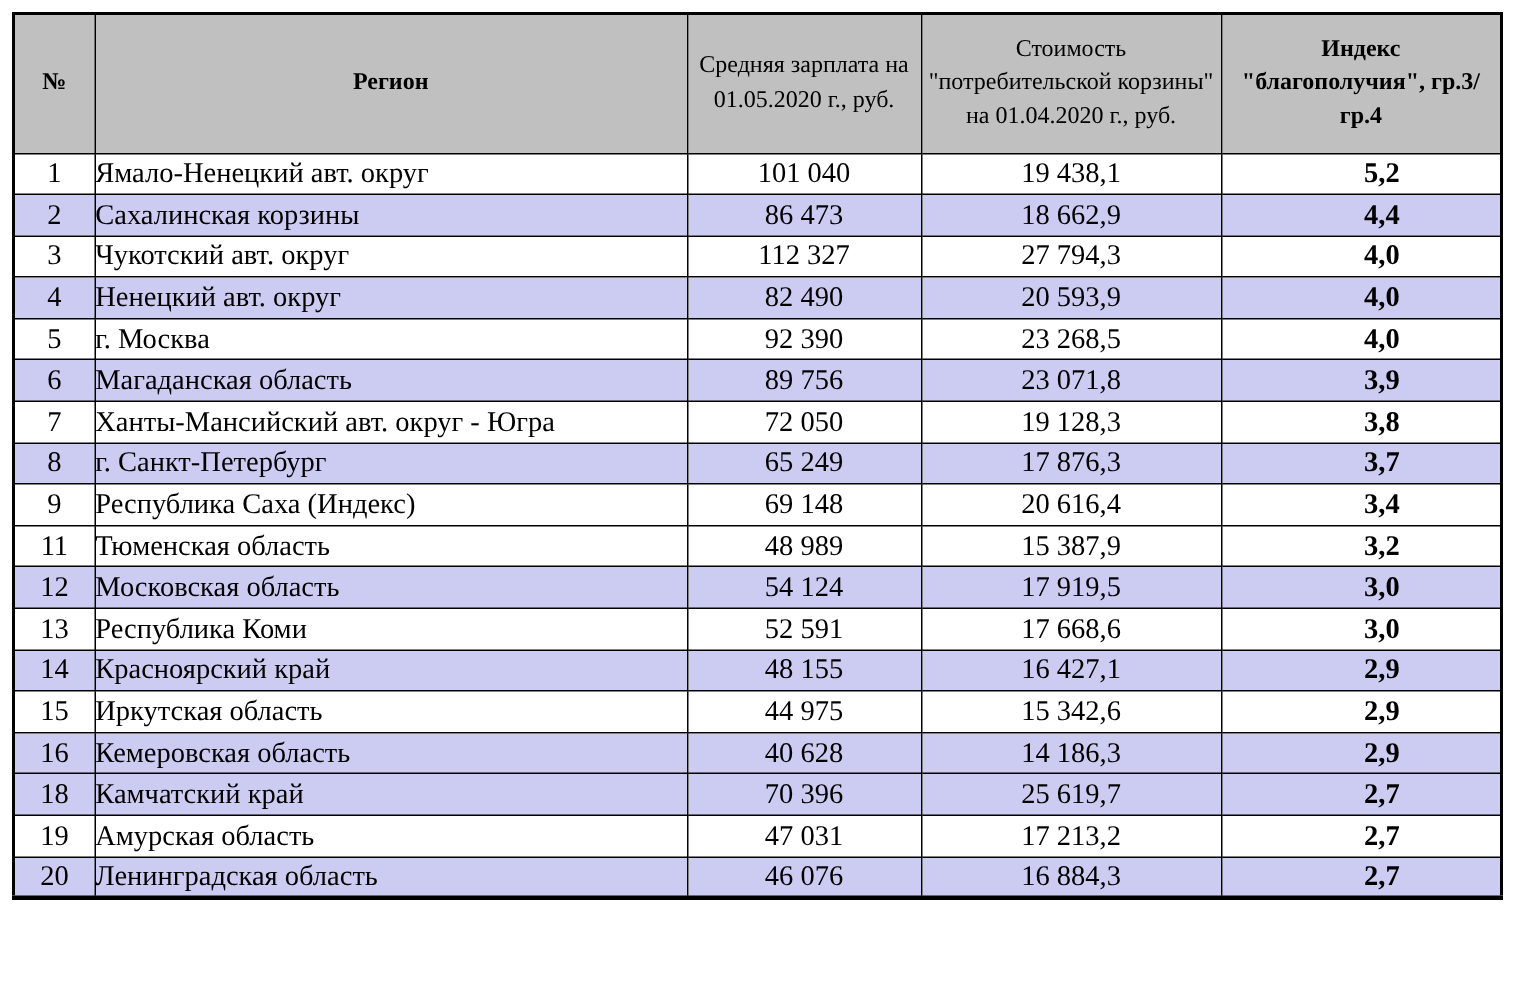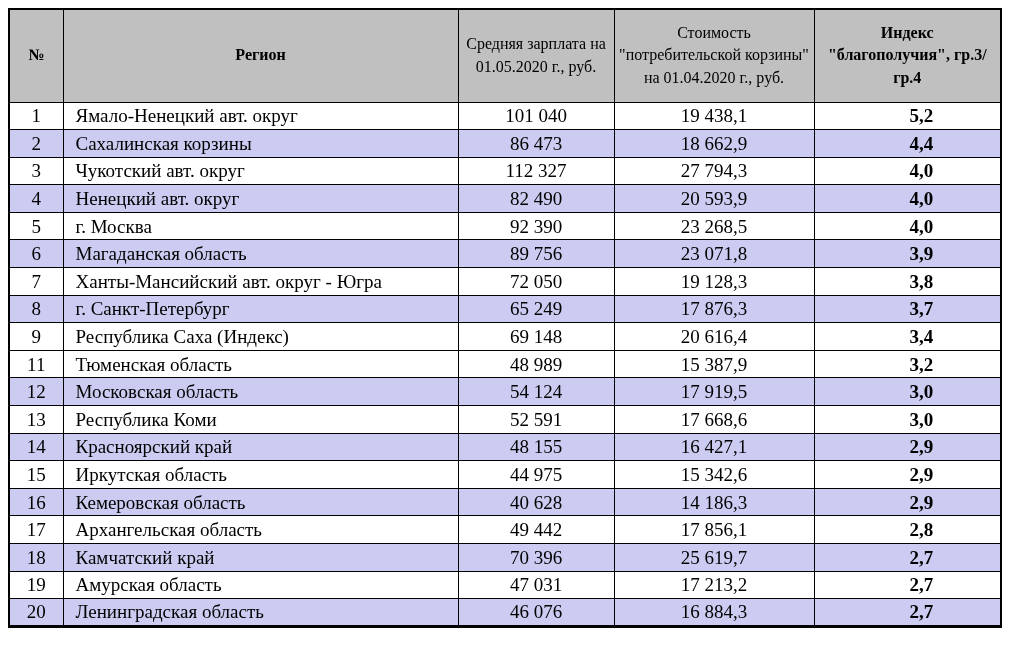--- a/index.html
+++ b/index.html
@@ -58,21 +58,21 @@
     background: var(--row-alt-bg, #ccccf2);
   }
   tbody td {
     font-size: 19px;
     line-height: 1;
     text-align: center;
     white-space: nowrap;
   }
   tbody td[data-name="cell-region"] {
     text-align: left;
-    padding-left: 12px;
+    padding-left: 0;
   }
   tbody td[data-name="cell-index"] {
     font-weight: bold;
     padding-left: 32px;
   }
   
   table.data-table {
     border-bottom-width: 3px;
   }
 </style>
@@ -196,27 +196,20 @@
           <td data-name="cell-basket">15 342,6</td>
           <td data-name="cell-index">2,9</td>
         </tr>
         <tr data-name="table-row" class="alt">
           <td data-name="cell-num">16</td>
           <td data-name="cell-region">Кемеровская область</td>
           <td data-name="cell-salary">40 628</td>
           <td data-name="cell-basket">14 186,3</td>
           <td data-name="cell-index">2,9</td>
         </tr>
-        <tr data-name="table-row">
-          <td data-name="cell-num">17</td>
-          <td data-name="cell-region">Архангельская область</td>
-          <td data-name="cell-salary">49 442</td>
-          <td data-name="cell-basket">17 856,1</td>
-          <td data-name="cell-index">2,8</td>
-        </tr>
         <tr data-name="table-row" class="alt">
           <td data-name="cell-num">18</td>
           <td data-name="cell-region">Камчатский край</td>
           <td data-name="cell-salary">70 396</td>
           <td data-name="cell-basket">25 619,7</td>
           <td data-name="cell-index">2,7</td>
         </tr>
         <tr data-name="table-row">
           <td data-name="cell-num">19</td>
           <td data-name="cell-region">Амурская область</td>

